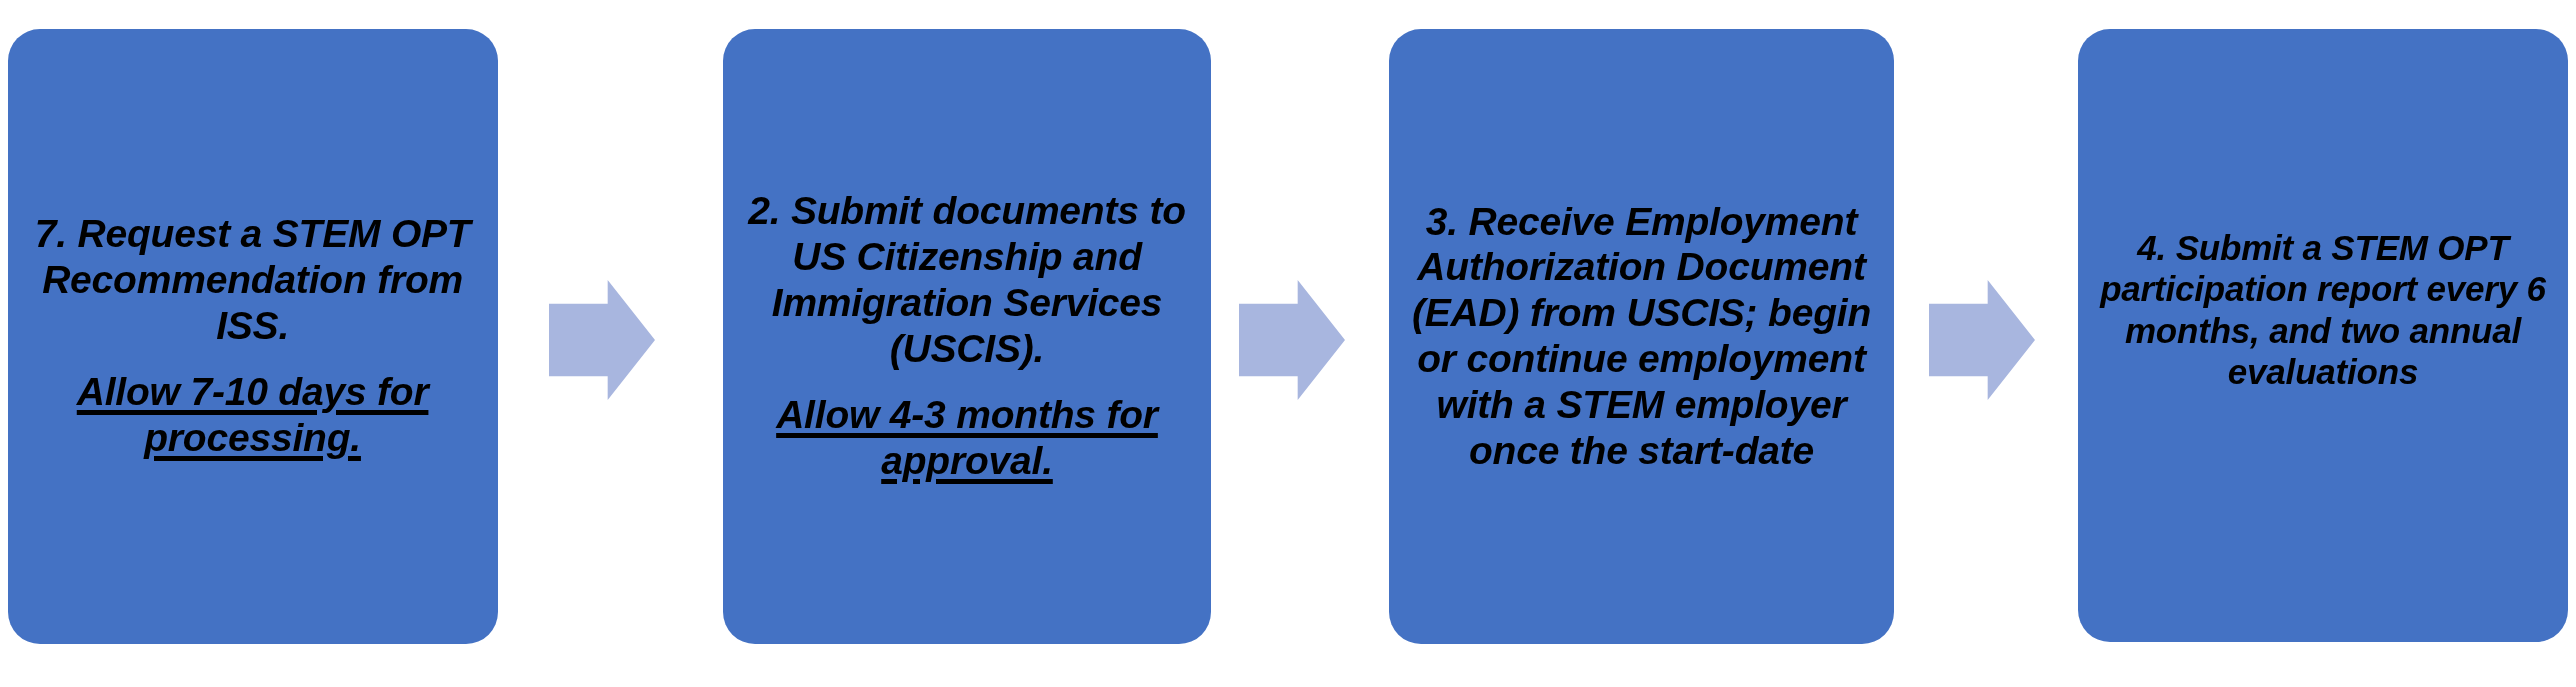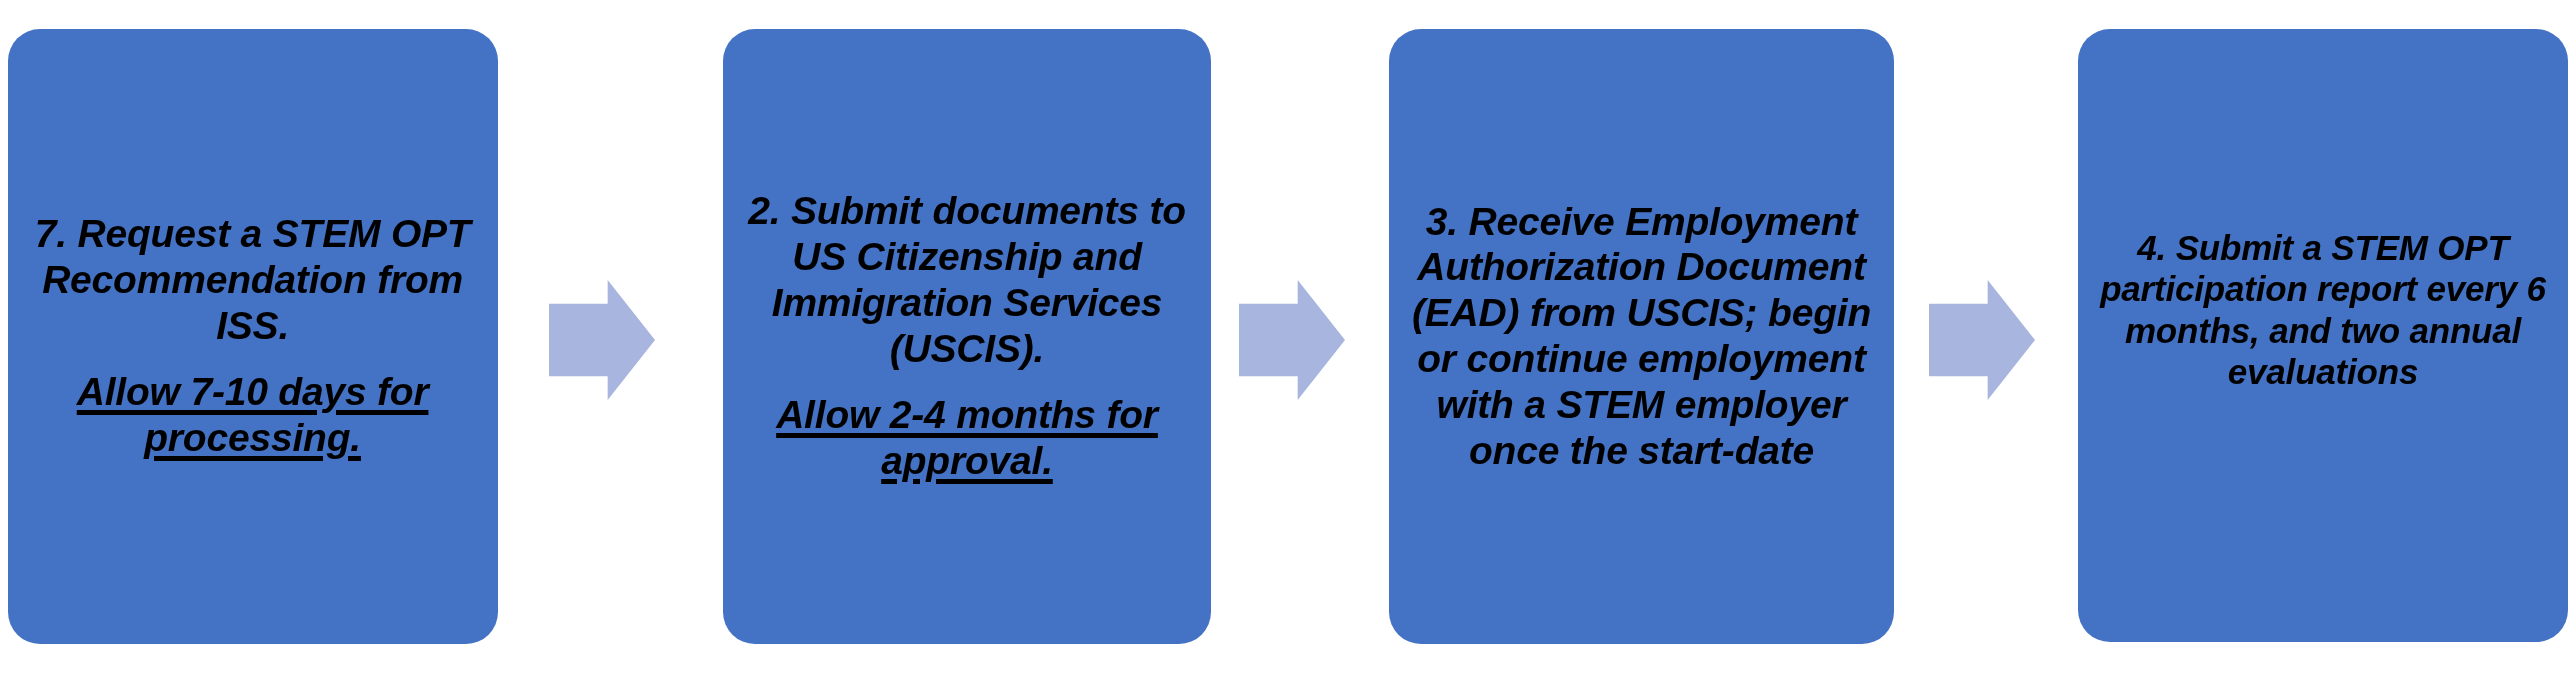--- a/index.html
+++ b/index.html
@@ -95,21 +95,21 @@
 
   <div class="connector-arrow" id="arrow-1">
     <svg viewBox="0 0 112 126" preserveAspectRatio="none" aria-hidden="true">
       <polygon points="0,25 62,25 62,0 112,63 62,126 62,101 0,101" fill="#A8B6DF"></polygon>
     </svg>
   </div>
 
   <div class="step-box" id="box-2">
     <span class="step-text">2. Submit documents to US Citizenship and Immigration Services (USCIS).</span>
     <span class="para-gap"></span>
-    <span class="step-text underlined">Allow 2-4 months for approval.</span>
+    <span class="step-text underlined">Allow 4-3 months for approval.</span>
   </div>
 
   <div class="connector-arrow" id="arrow-2">
     <svg viewBox="0 0 112 126" preserveAspectRatio="none" aria-hidden="true">
       <polygon points="0,25 62,25 62,0 112,63 62,126 62,101 0,101" fill="#A8B6DF"></polygon>
     </svg>
   </div>
 
   <div class="step-box" id="box-3">
     <span class="step-text">3. Receive Employment Authorization Document (EAD) from USCIS; begin or continue employment with a STEM employer once the start-date</span>

